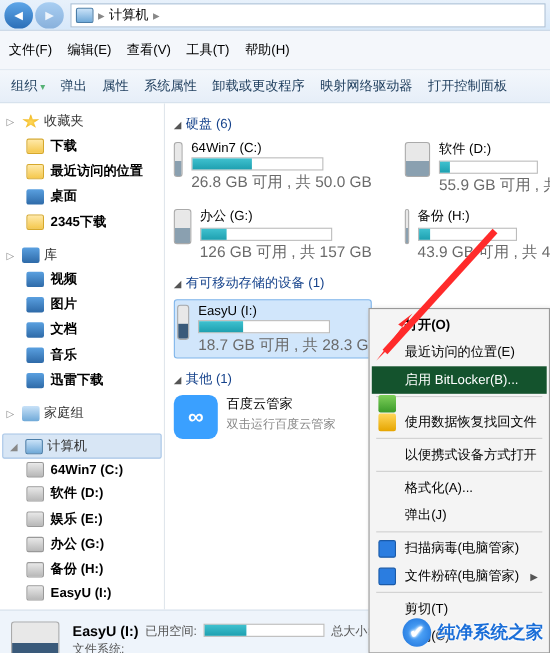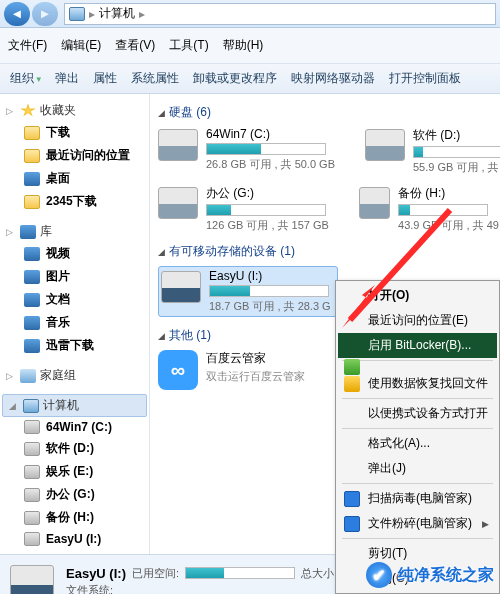--- a/index.html
+++ b/index.html
@@ -32,21 +32,21 @@
 .group-head .tri { font-size: 9px; color: #555; }
 .drive-row { display: flex; gap: 30px; margin-bottom: 10px; }
 .drive-item { display: flex; gap: 8px; align-items: flex-start; width: 180px; }
 .drive-item.sel { background: #d1e6fb; border: 1px solid #7eb4ea; border-radius: 3px; padding: 2px; }
 .drive-icon { width: 40px; height: 32px; background: linear-gradient(#e8e8e8 0 55%, #8aa0b0 55% 100%); border: 1px solid #aaa; border-radius: 3px; margin-top: 2px; }
 .drive-icon.usb { background: linear-gradient(#e8e8e8 0 55%, #3a5a7a 55% 100%); }
 .drive-info { flex: 1; }
 .drive-name { color: #000; margin-bottom: 2px; }
 .bar { width: 120px; height: 12px; background: #fff; border: 1px solid #bcbcbc; margin-bottom: 2px; }
 .bar .fill { height: 100%; background: linear-gradient(#3fc1cf, #1ea0b0); }
-.usage { color: #6a6a6a; font-size: 11px; white-space: nowrap; }
+.usage { color: #6a6a6a; font-size: 14px; white-space: nowrap; }
 .baidu-icon { width: 40px; height: 40px; background: #3aa0ff; border-radius: 8px; display: flex; align-items: center; justify-content: center; color: #fff; font-size: 20px; font-weight: bold; }
 .other-desc { color: #888; font-size: 11px; }
 .context-menu { position: absolute; left: 335px; top: 280px; width: 165px; background: #f4f4f4; border: 1px solid #999; box-shadow: 2px 2px 5px rgba(0,0,0,.3); padding: 2px; z-index: 50; }
 .cm-item { padding: 4px 8px 4px 30px; position: relative; display: flex; justify-content: space-between; align-items: center; }
 .cm-item.bold { font-weight: bold; }
 .cm-item.hl { background: #14532d; color: #fff; }
 .cm-item .arrow { font-size: 9px; color: #555; }
 .cm-sep { height: 1px; background: #d0d0d0; margin: 2px 4px; }
 .cm-ico { position: absolute; left: 6px; width: 16px; height: 16px; border-radius: 2px; }
 .cm-ico.zip { background: linear-gradient(#7fd05a, #3a9a2a); }

